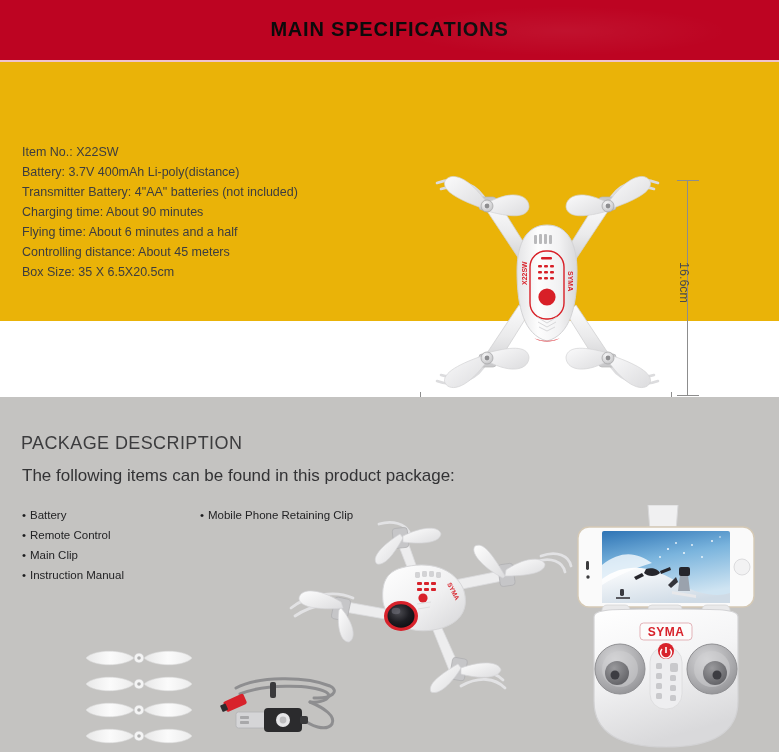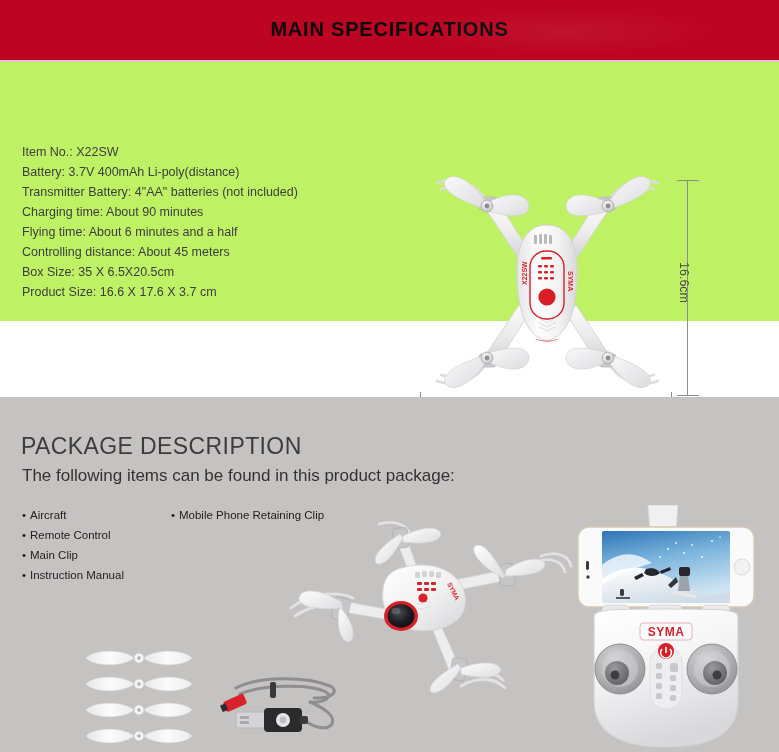--- a/index.html
+++ b/index.html
@@ -44,21 +44,21 @@
     left: 0; top: 60px;
     width: 779px; height: 2px;
     background: #efc3cc;
   }
 
   
   .spec-section {
     position: absolute;
     left: 0; top: 62px;
     width: 779px; height: 259px;
-    background: #bef264;
+    background: #eab308;
   }
   .spec-list {
     position: absolute;
     left: 22px; top: 80px;
     list-style: none;
   }
   .spec-list li {
     font-size: 12.5px;
     color: #3d3d3f;
     line-height: 20px;
@@ -131,37 +131,37 @@
   .package-section {
     position: absolute;
     left: 0; top: 397px;
     width: 779px; height: 355px;
     background: #c4c3c1;
     overflow: hidden;
   }
   .package-title {
     position: absolute;
     left: 21px; top: 36px;
-    font-size: 23px;
+    font-size: 18px;
     font-weight: normal;
     letter-spacing: 0.4px;
     color: #3c3c3e;
   }
   .package-subtitle {
     position: absolute;
     left: 22px; top: 69px;
     font-size: 17px;
     color: #333335;
   }
   .pkg-col {
     position: absolute;
     list-style: none;
   }
   .pkg-col.left  { left: 22px;  top: 108px; }
-  .pkg-col.right { left: 171px; top: 108px; }
+  .pkg-col.right { left: 200px; top: 108px; }
   .pkg-col li {
     font-size: 11.5px;
     color: #232325;
     line-height: 20px;
     white-space: nowrap;
   }
   .pkg-col li .dot {
     display: inline-block;
     width: 8px;
     color: #1a1a1c;
@@ -200,21 +200,20 @@
 <div class="spec-section">
 
   <ul class="spec-list">
     <li>Item No.: X22SW</li>
     <li>Battery: 3.7V 400mAh Li-poly(distance)</li>
     <li>Transmitter Battery: 4"AA" batteries (not included)</li>
     <li>Charging time: About 90 minutes</li>
     <li>Flying time: About 6 minutes and a half</li>
     <li>Controlling distance: About 45 meters</li>
     <li>Box Size: 35 X 6.5X20.5cm</li>
-    <li>Product Size: 16.6 X 17.6 X 3.7 cm</li>
   </ul>
 
   <div class="diagram">
 
     <div class="dim-line-v"></div>
     <div class="dim-cap-v-top"></div>
     <div class="dim-cap-v-bot"></div>
     <div class="dim-label-v">16.6cm</div>
 
     <div class="dim-line-h"></div>
@@ -334,21 +333,21 @@
     </svg>
   </div>
 </div>
 
 <div class="package-section">
 
   <div class="package-title">PACKAGE DESCRIPTION</div>
   <div class="package-subtitle">The following items can be found in this product package:</div>
 
   <ul class="pkg-col left">
-    <li><span class="dot">•</span><span>Aircraft</span></li>
+    <li><span class="dot">•</span><span>Battery</span></li>
     <li><span class="dot">•</span><span>Remote Control</span></li>
     <li><span class="dot">•</span><span>Main Clip</span></li>
     <li><span class="dot">•</span><span>Instruction Manual</span></li>
   </ul>
 
   <ul class="pkg-col right">
     <li><span class="dot">•</span><span>Mobile Phone Retaining Clip</span></li>
   </ul>
 
   <svg class="blades" viewBox="0 0 118 114" style="position:absolute; left:80px; top:241px;">

